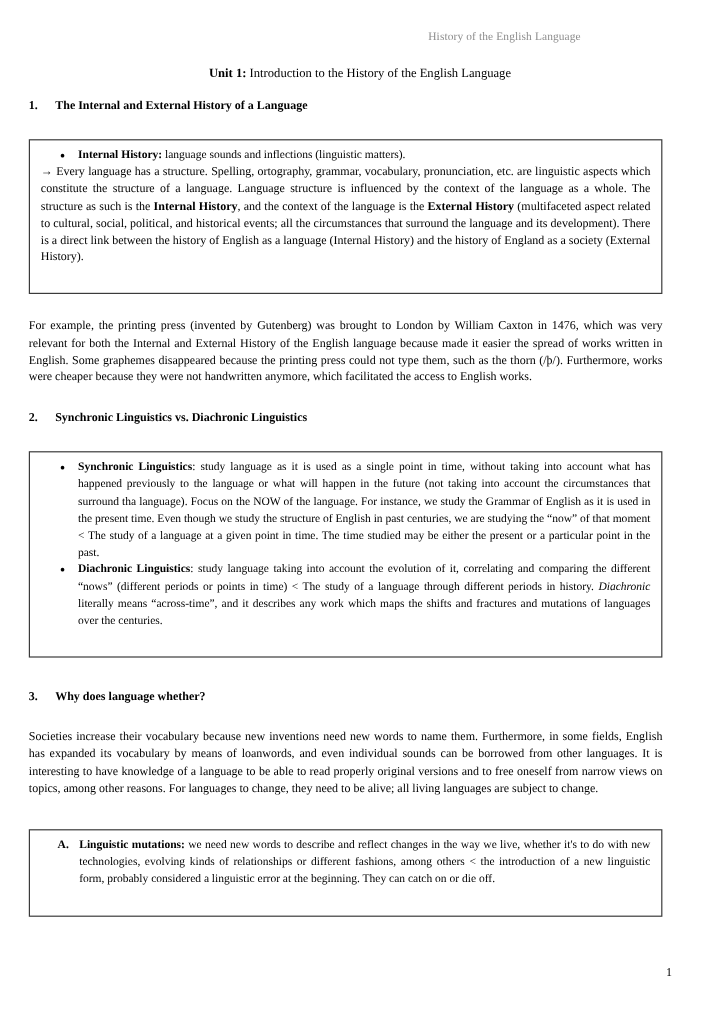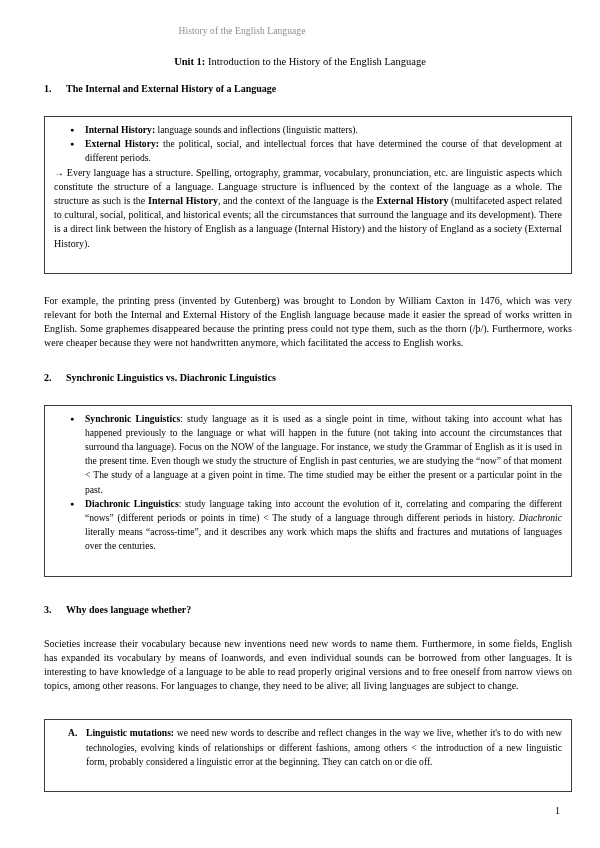--- a/index.html
+++ b/index.html
@@ -21,40 +21,40 @@
     width: 600px;
     height: 848px;
     padding: 0;
     box-sizing: border-box;
   }
   .running-head {
     position: absolute;
     top: 26px;
     left: 0;
     width: 484px;
-    text-align: center;
+    text-align: right;
     font-size: 9.5px;
     color: #8d8d8d;
     letter-spacing: 0.1px;
   }
   .doc-title {
     position: absolute;
     top: 56px;
     left: 0;
     width: 600px;
     text-align: center;
     font-size: 10.5px;
   }
   .doc-title .lead {
     font-weight: bold;
   }
   .content {
     position: absolute;
     top: 82px;
-    left: 44px;
+    left: 24px;
     width: 528px;
   }
   .section-heading {
     font-size: 10px;
     font-weight: bold;
     margin: 0 0 0 0;
     padding-left: 22px;
     text-indent: -22px;
     line-height: 14px;
   }
@@ -147,23 +147,20 @@
       <span class="num">1.</span><span>The Internal and External History of a Language</span>
     </div>
 
     <div class="spacer-md"></div>
 
     <div class="framebox">
       <ul class="bullets">
         <li>
           <b>Internal History:</b><span> language sounds and inflections (linguistic matters).</span>
         </li>
-        <li>
-          <b>External History:</b><span> the political, social, and intellectual forces that have determined the course of that development at different periods.</span>
-        </li>
       </ul>
       <p><span>→ Every language has a structure. Spelling, ortography, grammar, vocabulary, pronunciation, etc. are linguistic aspects which constitute the structure of a language. Language structure is influenced by the context of the language as a whole. The structure as such is the </span><b>Internal History</b><span>, and the context of the language is the </span><b>External History</b><span> (multifaceted aspect related to cultural, social, political, and historical events; all the circumstances that surround the language and its development). There is a direct link between the history of English as a language (Internal History) and the history of England as a society (External History).</span></p>
     </div>
 
     <div class="spacer-md"></div>
 
     <p class="para">For example, the printing press (invented by Gutenberg) was brought to London by William Caxton in 1476, which was very relevant for both the Internal and External History of the English language because made it easier the spread of works written in English. Some graphemes disappeared because the printing press could not type them, such as the thorn (/þ/). Furthermore, works were cheaper because they were not handwritten anymore, which facilitated the access to English works.</p>
 
     <div class="spacer-md"></div>
 

